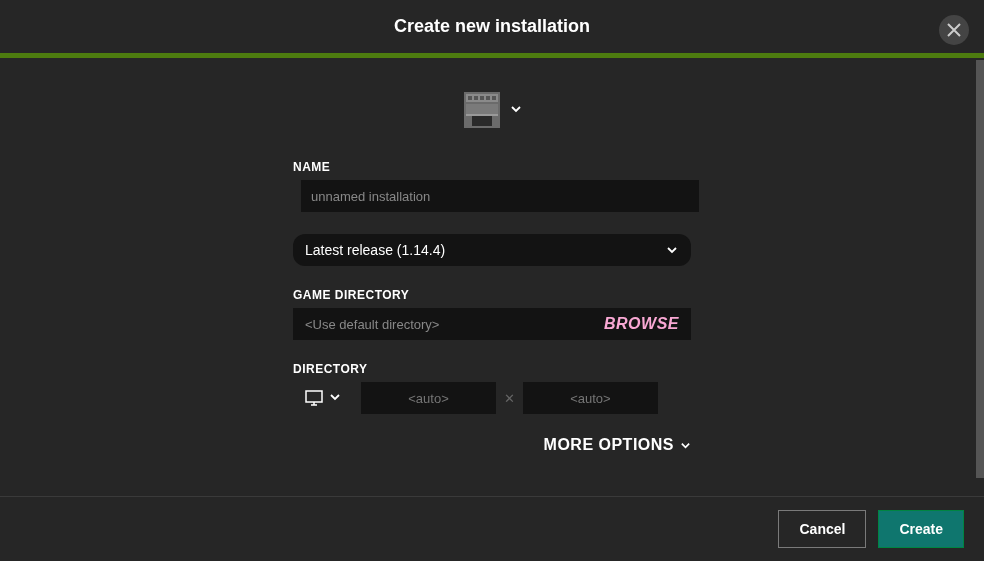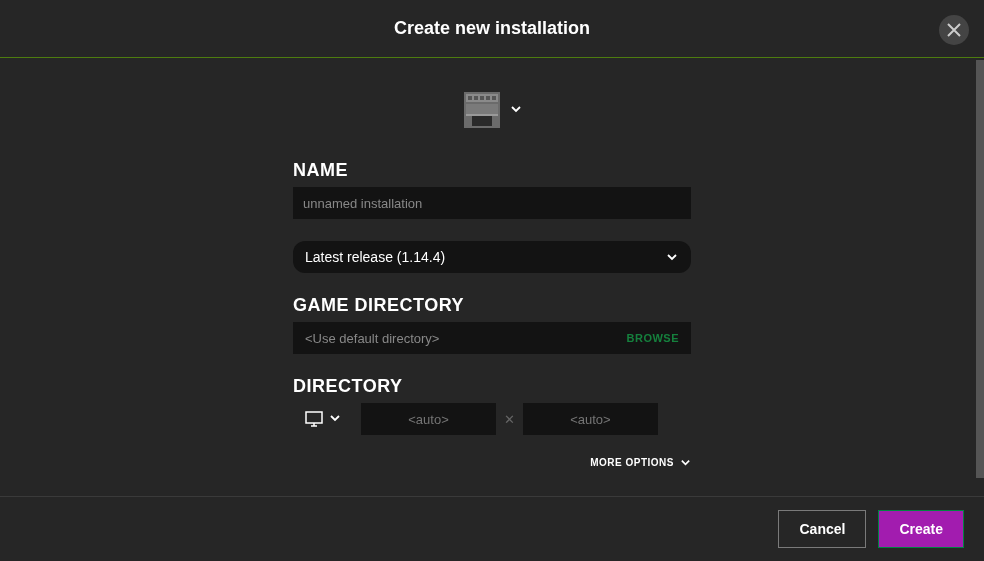--- a/index.html
+++ b/index.html
@@ -11,21 +11,21 @@
       color: #fff;
       overflow: hidden;
       position: relative;
     }
     .header {
       height: 58px;
       display: flex;
       align-items: center;
       justify-content: center;
       position: relative;
-      border-bottom: 1px solid #4d7c0f;
+      border-bottom: 5px solid #4d7c0f;
     }
     .header-title {
       font-size: 18px;
       font-weight: 700;
       color: #fff;
     }
     .close-btn {
       position: absolute;
       right: 15px;
       top: 15px;
@@ -93,21 +93,21 @@
     .field-group {
       margin-bottom: 22px;
     }
     .label-row {
       display: flex;
       justify-content: space-between;
       align-items: center;
       margin-bottom: 6px;
     }
     .label {
-      font-size: 18px;
+      font-size: 12px;
       font-weight: 700;
       letter-spacing: 0.5px;
       color: #fff;
     }
     .server-link {
       font-size: 11px;
       font-weight: 700;
       color: #ccc;
       display: flex;
       align-items: center;
@@ -118,20 +118,21 @@
 
     .text-input {
       width: 100%;
       height: 32px;
       background: #131313;
       border: none;
       padding: 0 10px;
       color: #ccc;
       font-size: 13px;
       outline: none;
+      margin-left: 8px;
     }
     .text-input::placeholder { color: #888; }
 
     .select-box {
       width: 100%;
       height: 32px;
       background: #131313;
       display: flex;
       align-items: center;
       justify-content: space-between;
@@ -150,25 +151,26 @@
       display: flex;
       align-items: center;
       justify-content: space-between;
       padding: 0 12px;
     }
     .directory-placeholder {
       color: #888;
       font-size: 13px;
     }
     .browse-btn {
-      font-size: 11px;
-      font-weight: 700;
-      color: #15803d;
+      font-size: 16px;
+      font-weight: 700;
+      color: #f9a8d4;
       cursor: pointer;
       letter-spacing: 0.5px;
+      font-style: italic;
     }
 
     .resolution-row {
       display: flex;
       align-items: center;
       gap: 8px;
     }
     .monitor-select {
       height: 32px;
       width: 60px;
@@ -193,21 +195,21 @@
     .res-x {
       color: #666;
       font-size: 13px;
     }
 
     .more-options {
       display: flex;
       justify-content: flex-end;
       align-items: center;
       gap: 6px;
-      font-size: 10px;
+      font-size: 16px;
       font-weight: 700;
       cursor: pointer;
       letter-spacing: 0.5px;
       margin-top: 8px;
     }
     .more-options svg { width: 11px; height: 11px; }
 
     .footer {
       position: absolute;
       bottom: 0;
@@ -230,21 +232,21 @@
       cursor: pointer;
       display: flex;
       align-items: center;
       justify-content: center;
       border: 1px solid #7a7a7a;
       background: transparent;
       color: #fff;
       min-width: 76px;
     }
     .btn-primary {
-      background: #a21caf;
+      background: #0f766e;
       border-color: #008542;
       justify-content: center;
     }
   </style>
 </head>
 <body>
 
 <div class="header">
   <div class="header-title">Create new installation</div>
   <div class="close-btn">

